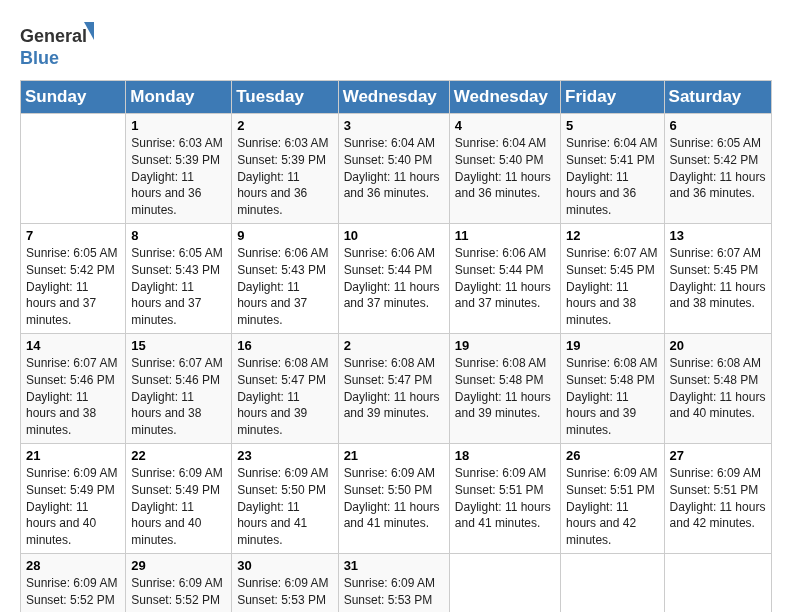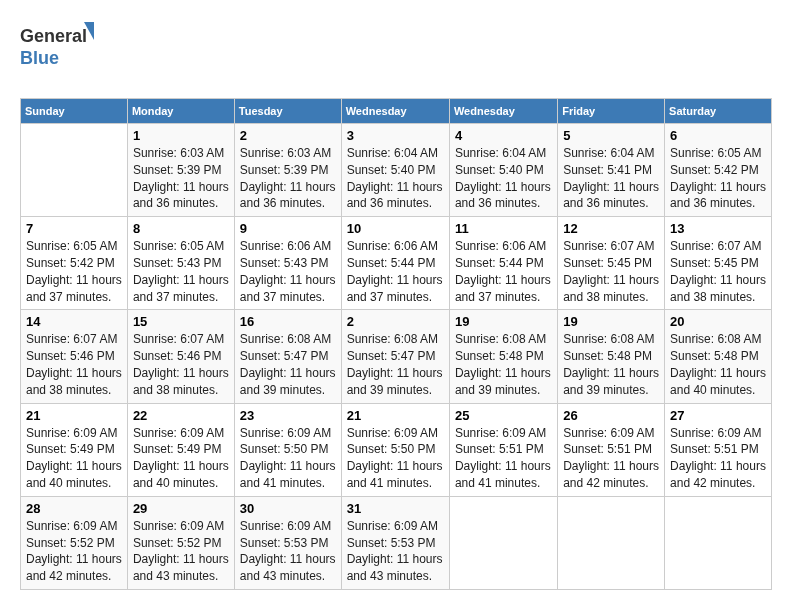--- a/index.html
+++ b/index.html
@@ -7,21 +7,21 @@
       font-family: Arial, sans-serif;
       background: #fff;
       width: 792px;
       min-height: 612px;
       padding: 20px;
     }
     .header {
       display: flex;
       justify-content: space-between;
       align-items: center;
-      margin-bottom: 28px;
+      margin-bottom: 10px;
     }
     .logo {
       display: flex;
       flex-direction: column;
       align-items: flex-start;
     }
     .title-section {
       text-align: right;
     }
     .month-title {
@@ -36,21 +36,21 @@
     table {
       width: 100%;
       border-collapse: collapse;
       font-size: 11px;
     }
     thead tr th {
       background-color: #3d7ab5;
       color: #fff;
       padding: 6px 4px;
       text-align: left;
-      font-size: 11px;
+      font-size: 17px;
       font-weight: bold;
       border: 1px solid #ccc;
     }
     tbody tr td {
       border: 1px solid #ccc;
       vertical-align: top;
       padding: 4px 5px;
       width: 113px;
       min-height: 70px;
       background: #fff;
@@ -249,21 +249,21 @@
             Sunrise: 6:09 AM<br>Sunset: 5:50 PM<br>Daylight: 11 hours and 41 minutes.
           </div>
         </td>
         <td>
           <span class="day-number">21</span>
           <div class="day-info">
             Sunrise: 6:09 AM<br>Sunset: 5:50 PM<br>Daylight: 11 hours and 41 minutes.
           </div>
         </td>
         <td>
-          <span class="day-number">25</span>
+          <span class="day-number">18</span>
           <div class="day-info">
             Sunrise: 6:09 AM<br>Sunset: 5:51 PM<br>Daylight: 11 hours and 41 minutes.
           </div>
         </td>
         <td>
           <span class="day-number">26</span>
           <div class="day-info">
             Sunrise: 6:09 AM<br>Sunset: 5:51 PM<br>Daylight: 11 hours and 42 minutes.
           </div>
         </td>

